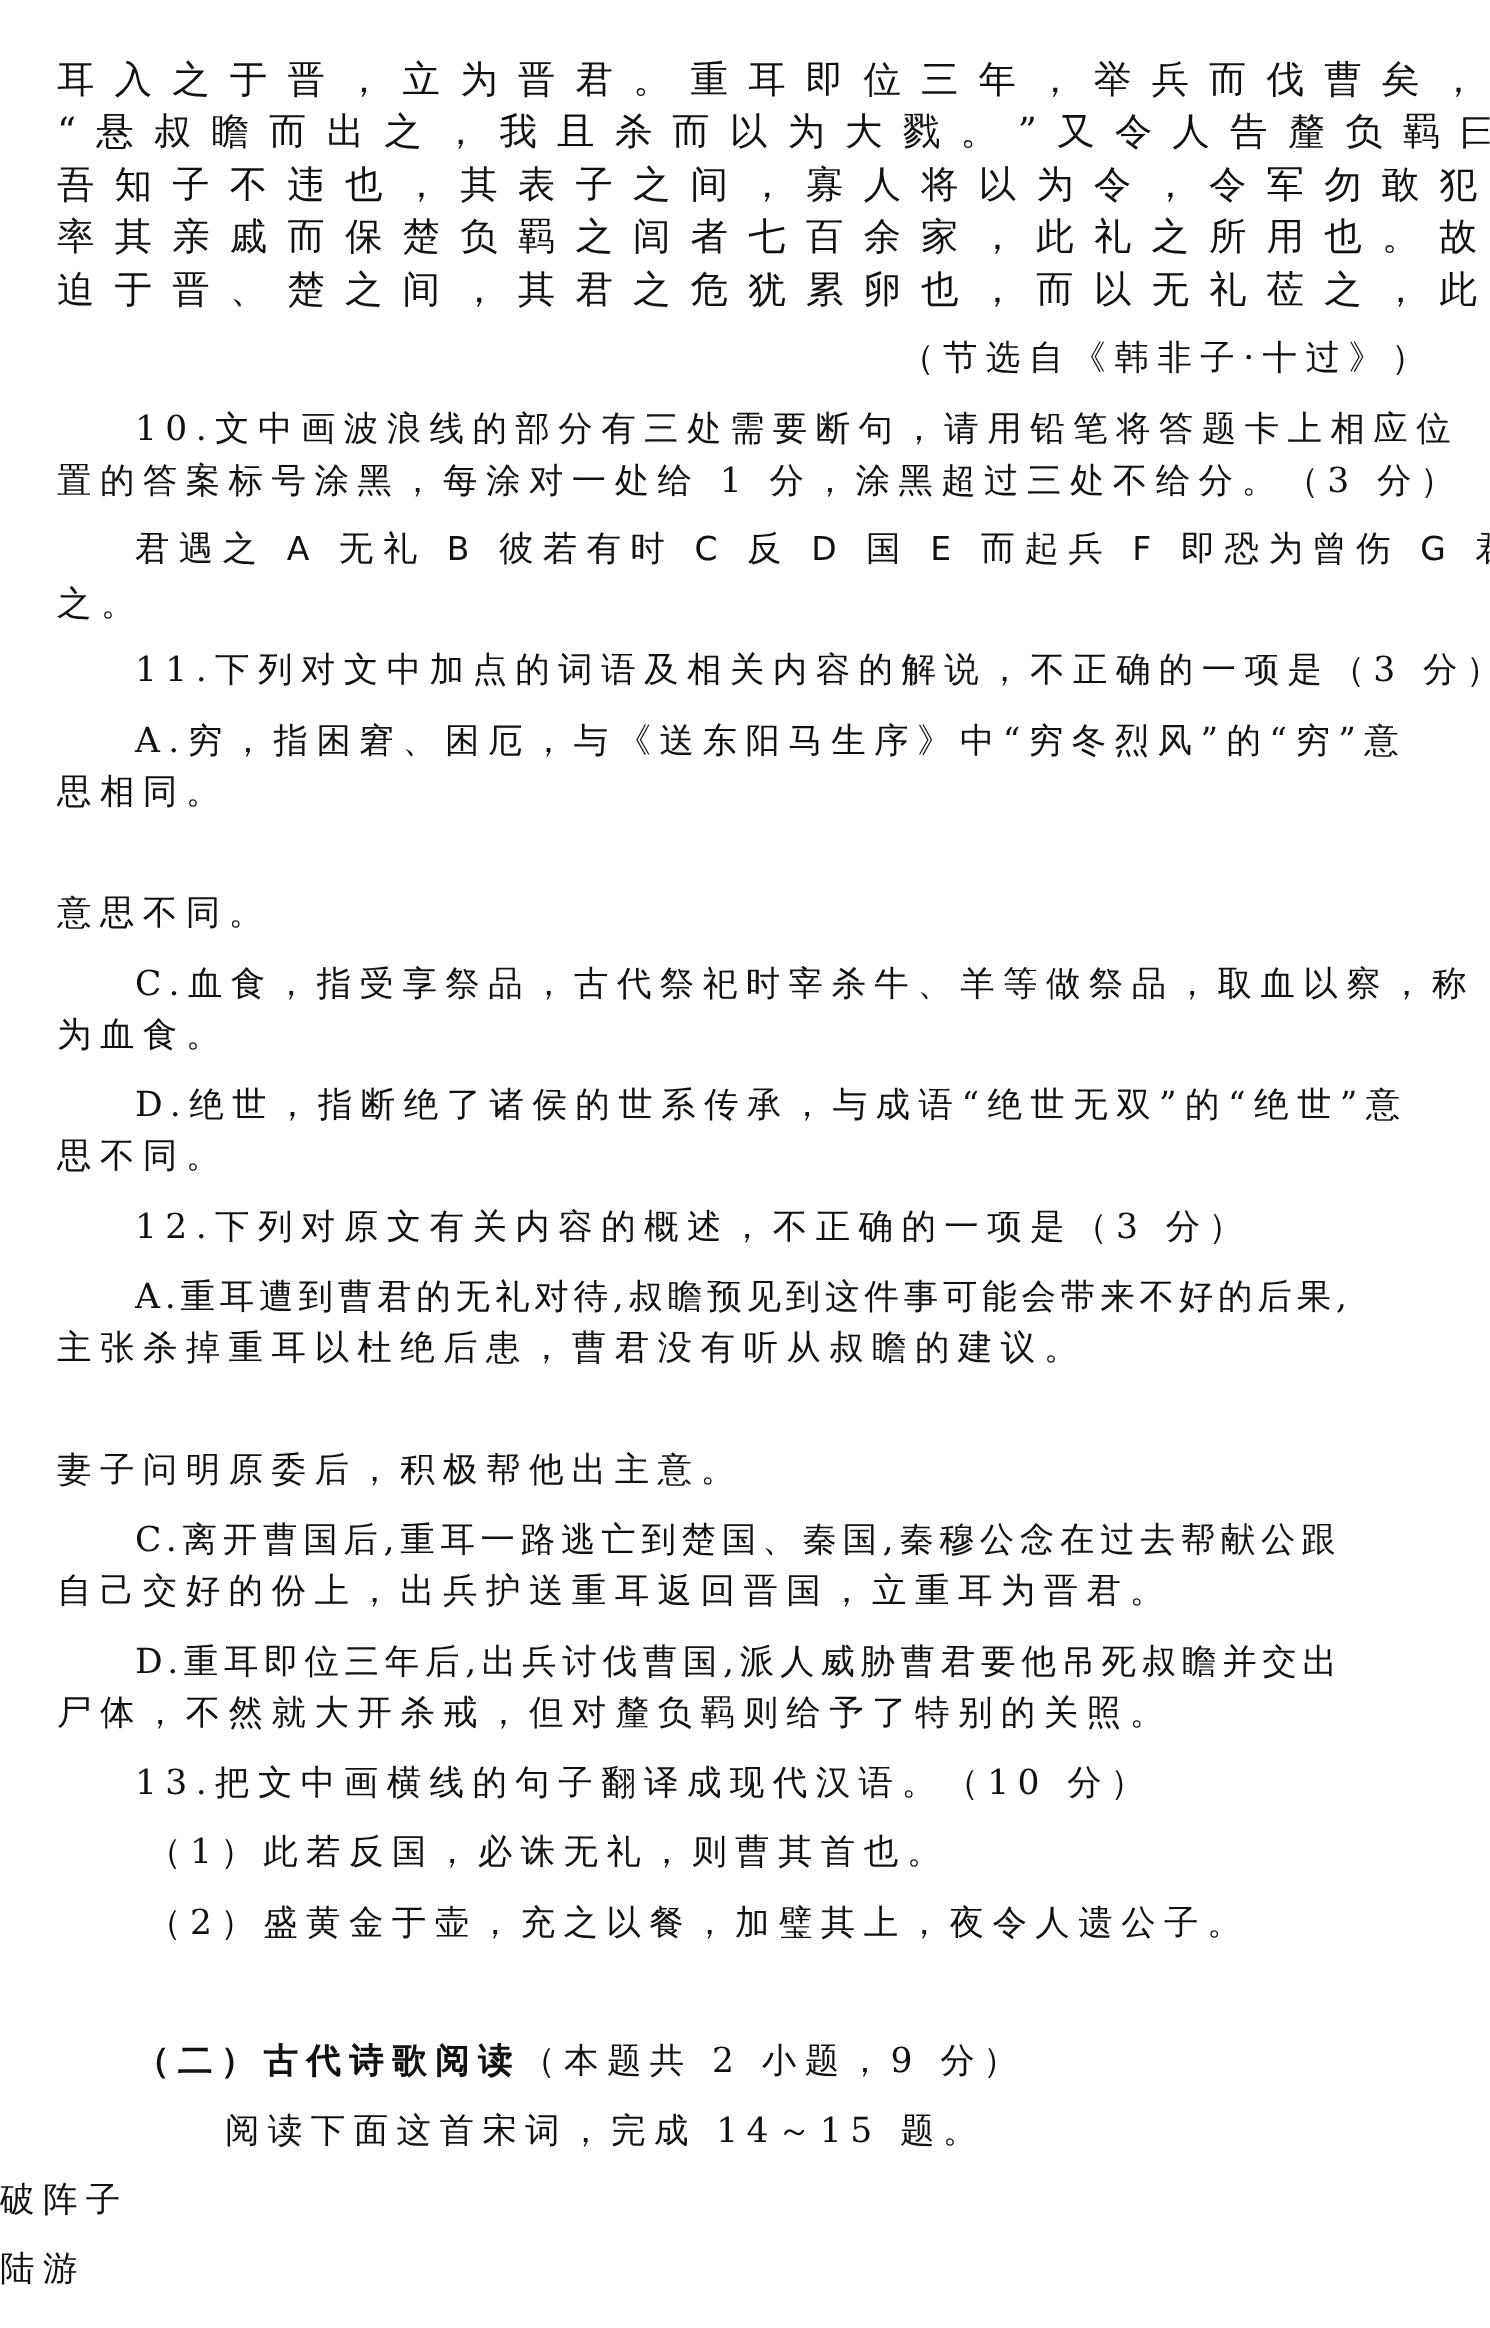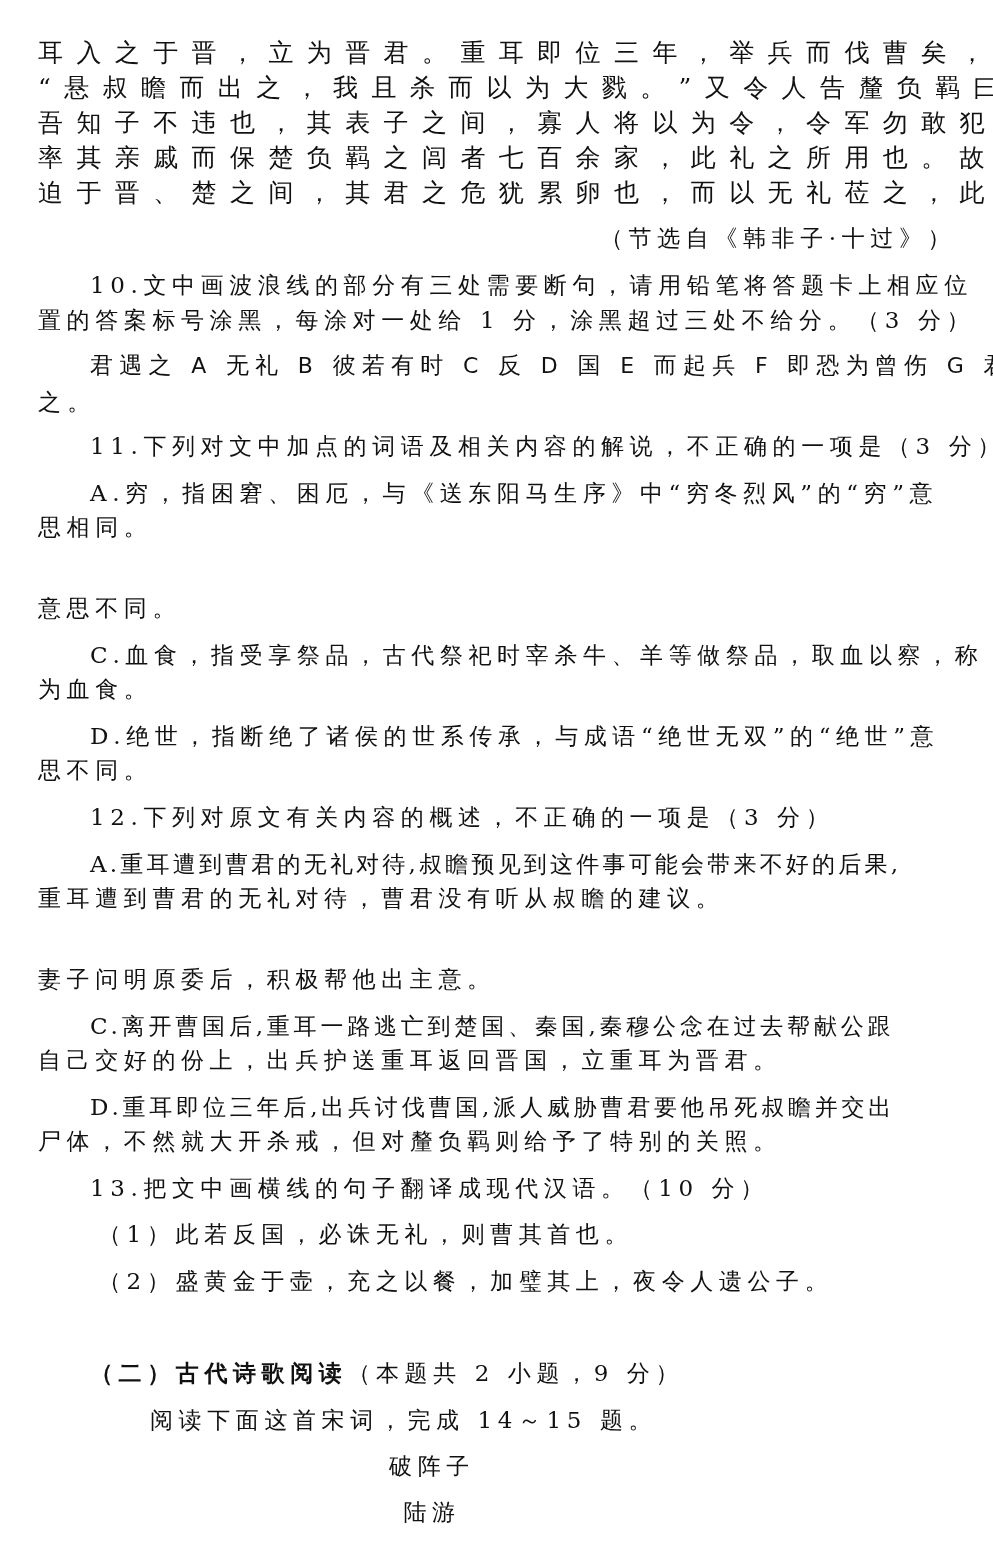--- a/index.html
+++ b/index.html
@@ -7,21 +7,21 @@
     width: 993px; height: 1552px; overflow: hidden; position: relative;
     color: #111; font-family: "DejaVu Serif", "Liberation Serif", serif;
   }
   .page { position: absolute; left: 0; top: 0; width: 993px; height: 1552px; }
   .line { position: absolute; white-space: nowrap; }
   .kai { font-family: "DejaVu Serif", "Liberation Serif", serif; font-size: 25px; letter-spacing: 13.4px; }
   .song { font-family: "DejaVu Serif", "Liberation Serif", serif; font-size: 23px; letter-spacing: 5.6px; }
   .answer { font-family: "DejaVu Serif", "Liberation Serif", serif; font-size: 23px; letter-spacing: 6.2px; }
   .answer .latin { font-family: "DejaVu Sans", "Liberation Sans", sans-serif; font-size: 22px; }
   .bold { font-weight: bold; font-family: "DejaVu Sans", "Liberation Sans", sans-serif; }
-  .center { left: 0; width: 864px; text-align: center; }
+  .center { left: 0; width: 864px; }
 </style>
 </head>
 <body>
 
 <div class="page">
 
   <div class="line kai" style="left:38px; top:36px;">耳入之于晋，立为晋君。重耳即位三年，举兵而伐曹矣，因令人告曹君曰：</div>
   <div class="line kai" style="left:38px; top:71px;">“悬叔瞻而出之，我且杀而以为大戮。”又令人告釐负羁曰：“军旅薄城，</div>
   <div class="line kai" style="left:38px; top:106px;">吾知子不违也，其表子之间，寡人将以为令，令军勿敢犯，”曹人闻之，</div>
   <div class="line kai" style="left:38px; top:141px;">率其亲戚而保楚负羁之闾者七百余家，此礼之所用也。故曹，小国也，而</div>
@@ -57,21 +57,21 @@
   <div class="line song" style="left:90px; top:478px;">A.穷，指困窘、困厄，与《送东阳马生序》中“穷冬烈风”的“穷”意</div>
   <div class="line song" style="left:38px; top:512px;">思相同。</div>
   <div class="line song" style="left:38px; top:593px;">意思不同。</div>
   <div class="line song" style="left:90px; top:640px;">C.血食，指受享祭品，古代祭祀时宰杀牛、羊等做祭品，取血以察，称</div>
   <div class="line song" style="left:38px; top:674px;">为血食。</div>
   <div class="line song" style="left:90px; top:721px;">D.绝世，指断绝了诸侯的世系传承，与成语“绝世无双”的“绝世”意</div>
   <div class="line song" style="left:38px; top:755px;text-align:right;">思不同。</div>
 
   <div class="line song" style="left:90px; top:802px;">12.下列对原文有关内容的概述，不正确的一项是（3 分）</div>
   <div class="line song" style="left:90px; top:849px; letter-spacing:3.2px;">A.重耳遭到曹君的无礼对待,叔瞻预见到这件事可能会带来不好的后果,</div>
-  <div class="line song" style="left:38px; top:883px;">重耳遭到曹君的无礼对待，曹君没有听从叔瞻的建议。</div>
+  <div class="line song" style="left:38px; top:883px;">主张杀掉重耳以杜绝后患，曹君没有听从叔瞻的建议。</div>
   <div class="line song" style="left:38px; top:964px;">妻子问明原委后，积极帮他出主意。</div>
   <div class="line song" style="left:90px; top:1011px; letter-spacing:3.8px;">C.离开曹国后,重耳一路逃亡到楚国、秦国,秦穆公念在过去帮献公跟</div>
   <div class="line song" style="left:38px; top:1045px;">自己交好的份上，出兵护送重耳返回晋国，立重耳为晋君。</div>
   <div class="line song" style="left:90px; top:1092px; letter-spacing:3.8px;">D.重耳即位三年后,出兵讨伐曹国,派人威胁曹君要他吊死叔瞻并交出</div>
   <div class="line song" style="left:38px; top:1126px;">尸体，不然就大开杀戒，但对釐负羁则给予了特别的关照。</div>
 
   <div class="line song" style="left:90px; top:1173px;">13.把文中画横线的句子翻译成现代汉语。（10 分）</div>
   <div class="line song" style="left:98px; top:1219px;">（1）此若反国，必诛无礼，则曹其首也。</div>
   <div class="line song" style="left:98px; top:1266px;">（2）盛黄金于壶，充之以餐，加璧其上，夜令人遗公子。</div>
 

